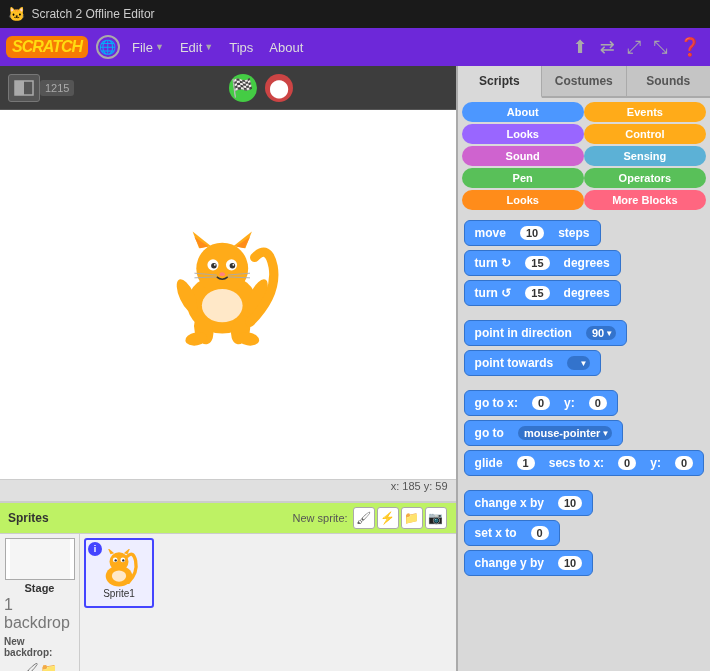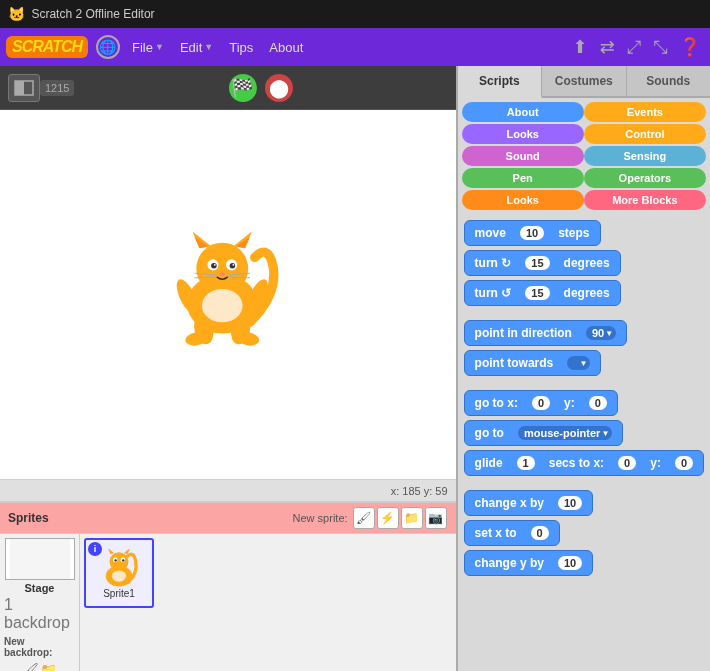--- a/index.html
+++ b/index.html
@@ -126,41 +126,41 @@
       position: relative;
       margin: 0;
       overflow: hidden;
     }
 
     
     #coords-bar {
       height: 22px;
       background: #e0e0e0;
       display: flex;
-      align-items: center;
+      align-items: flex-start;
       justify-content: flex-end;
       padding: 0 8px;
       font-size: 11px;
       color: #555;
       border-top: 1px solid #ccc;
     }
 
     
     #sprites-panel {
       height: 170px;
       background: #f0f0f0;
       display: flex;
       flex-direction: column;
       border-top: 2px solid #ccc;
     }
     #sprites-header {
       display: flex;
       align-items: center;
       padding: 4px 8px;
-      background: #fca5a5;
+      background: #bef264;
       border-bottom: 1px solid #ccc;
     }
     .sprites-label { font-weight: bold; font-size: 12px; color: #333; flex: 1; }
     .new-sprite-label { font-size: 11px; color: #555; margin-right: 4px; }
     .sprite-action-btn {
       width: 22px; height: 22px;
       background: white;
       border: 1px solid #aaa;
       border-radius: 3px;
       display: flex; align-items: center; justify-content: center;

